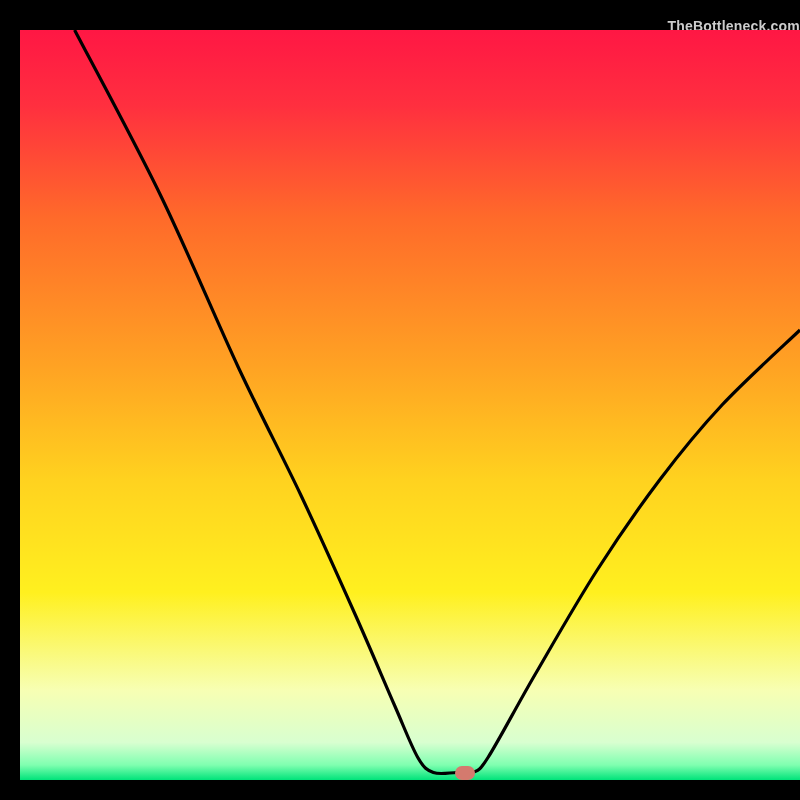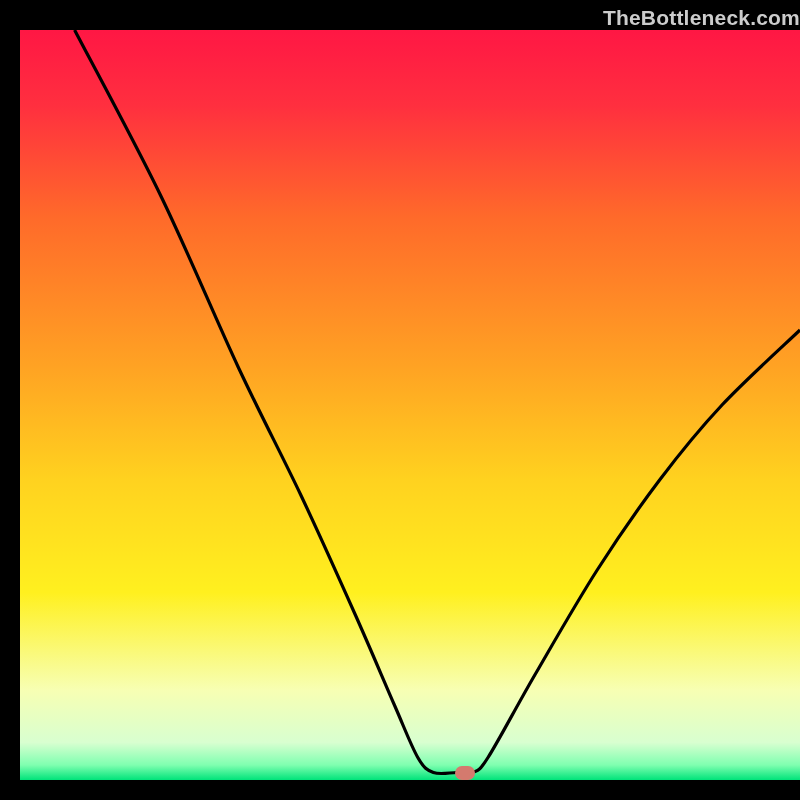--- a/index.html
+++ b/index.html
@@ -22,24 +22,24 @@
   }
   .gradient-area {
     position: absolute;
     left: 0;
     top: 30px;
     width: 780px;
     height: 750px;
   }
   .watermark {
     position: absolute;
-    top: 6px;
+    top: 18px;
     right: 0;
     color: #ccc;
-    font-size: 21px;
+    font-size: 14px;
     font-weight: bold;
     letter-spacing: 0.2px;
   }
   svg {
     display: block;
   }
   .marker {
     position: absolute;
     width: 20px;
     height: 14px;

